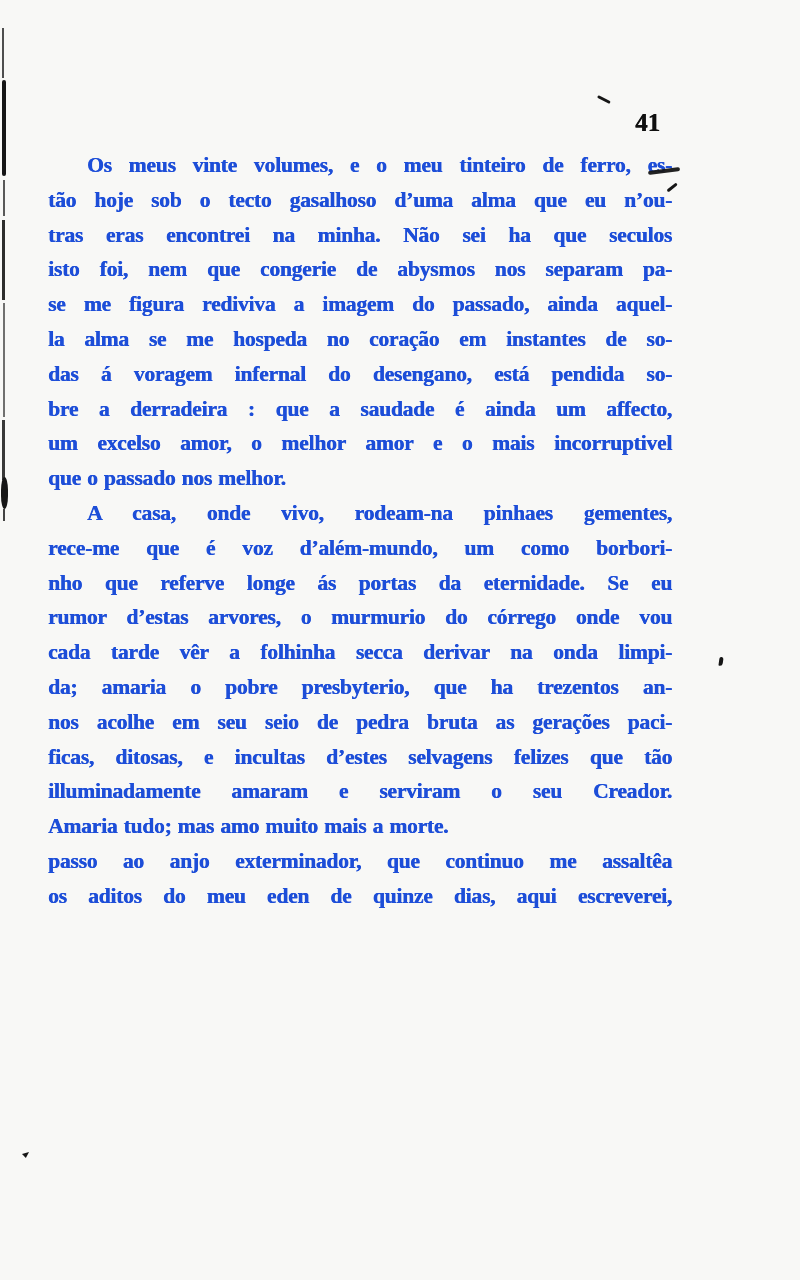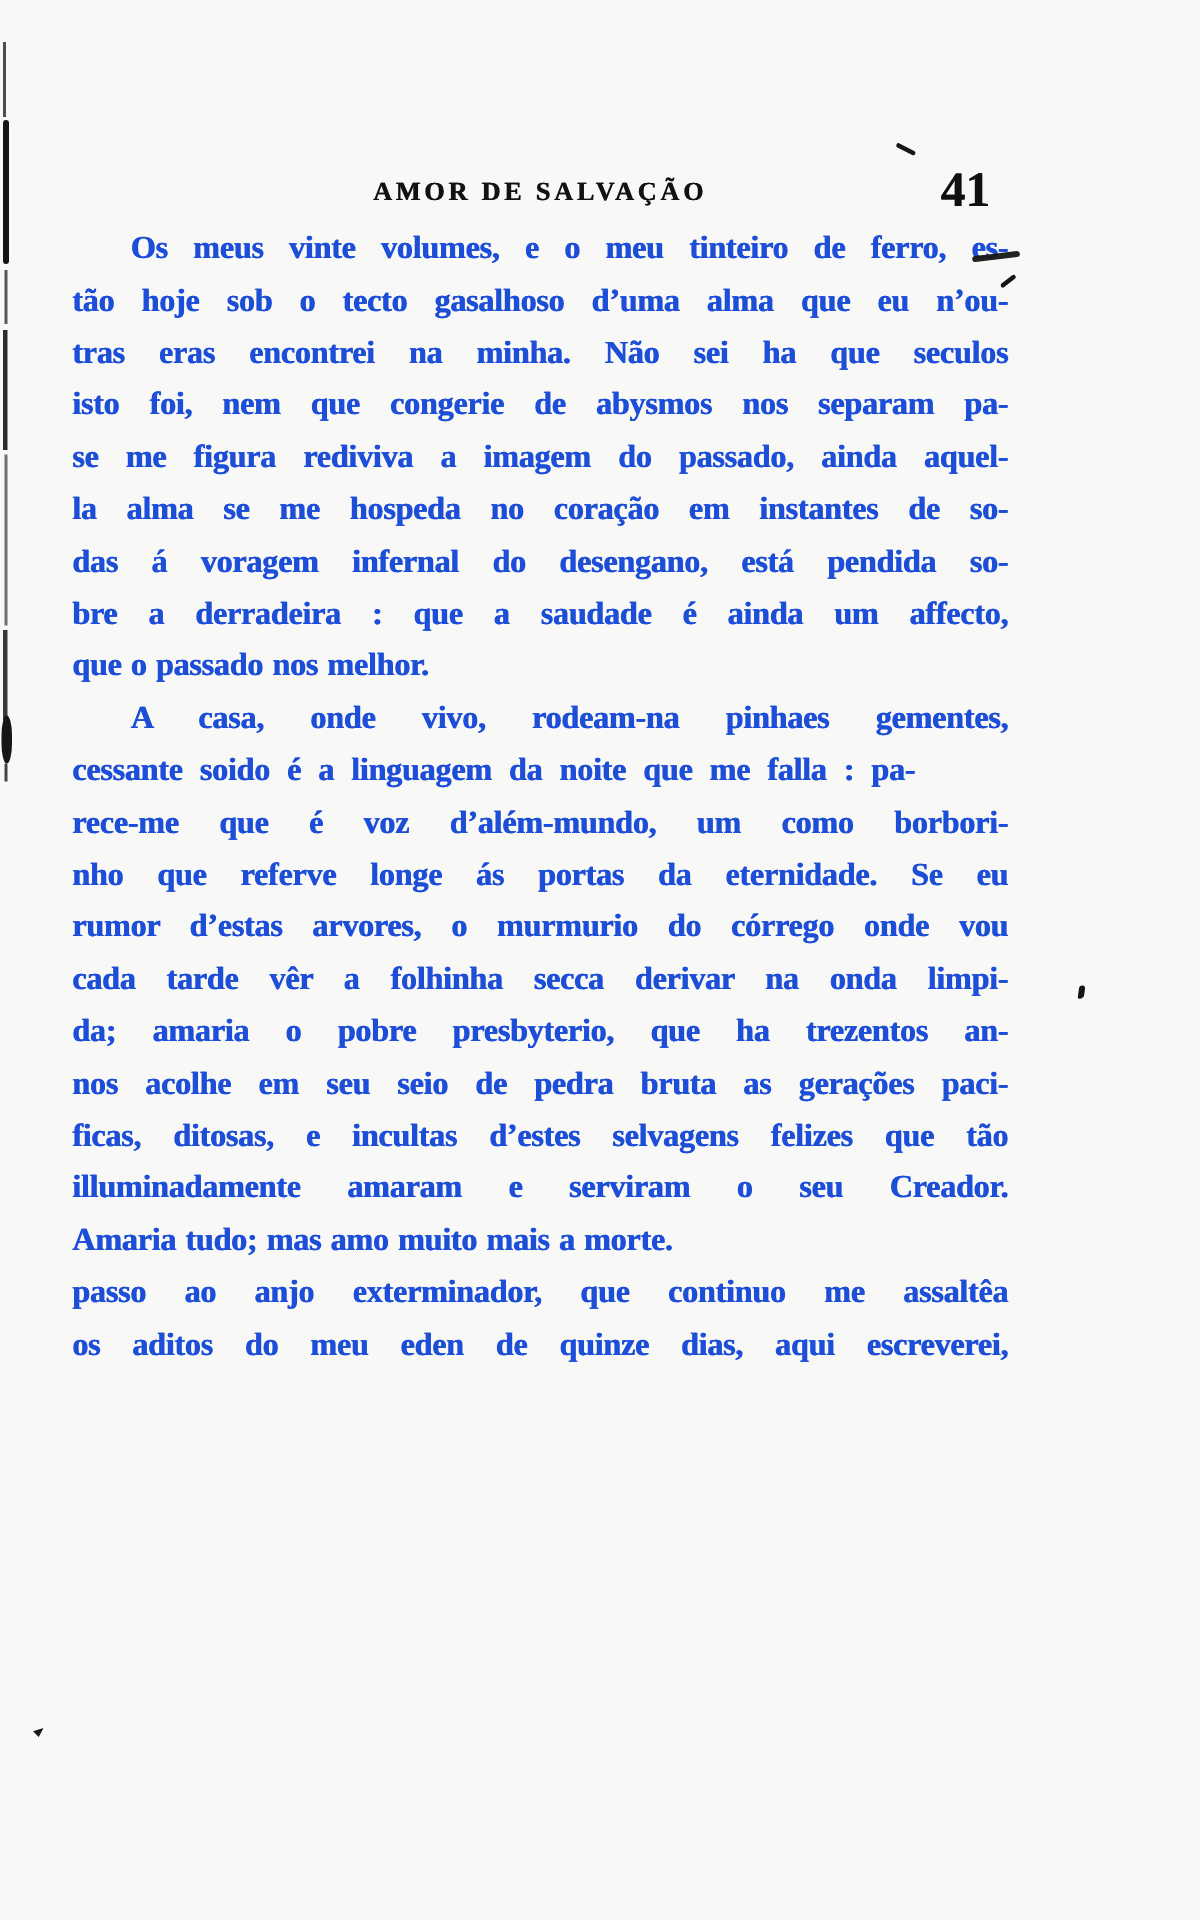--- a/index.html
+++ b/index.html
@@ -19,21 +19,21 @@
   }
   .running-title{
     position:absolute;left:0;right:0;top:4px;
     text-align:center;
     font-size:17.5px;font-weight:700;letter-spacing:2.5px;
     color:#121212;
     text-shadow:0.4px 0 0 currentColor;
   }
   .page-number{
     position:absolute;right:12px;top:-4px;
-    font-size:33px;font-weight:700;
+    font-size:25px;font-weight:700;
     text-shadow:0.4px 0 0 currentColor;
   }
 
   
   .text-block{
     position:absolute;left:48px;top:148px;width:624px;
     font-size:21.5px;font-weight:700;letter-spacing:-0.2px;
     word-spacing:1px;
     color:#1d4ed8;
     text-shadow:0.45px 0 0 currentColor;
@@ -78,36 +78,35 @@
     left:22px;top:1152px;width:7px;height:6px;
     clip-path:polygon(0 35%,100% 0,55% 100%);
   }
 </style>
 </head>
 <body>
 
 <div class="page">
 
   <div class="header-row">
-    <div class="running-title">AMOR DE SALVAÇÃO</div>
     <div class="page-number">41</div>
   </div>
 
   <div class="text-block">
       <div class="line indent">Os meus vinte volumes, e o meu tinteiro de ferro, es-</div>
       <div class="line">tão hoje sob o tecto gasalhoso d’uma alma que eu n’ou-</div>
       <div class="line">tras eras encontrei na minha. Não sei ha que seculos</div>
       <div class="line">isto foi, nem que congerie de abysmos nos separam pa-</div>
       <div class="line">se me figura rediviva a imagem do passado, ainda aquel-</div>
       <div class="line">la alma se me hospeda no coração em instantes de so-</div>
       <div class="line">das á voragem infernal do desengano, está pendida so-</div>
       <div class="line">bre a derradeira : que a saudade é ainda um affecto,</div>
+      <div class="line">um excelso amor, o melhor amor e o mais incorruptivel</div>
       <div class="line end">que o passado nos melhor.</div>
       <div class="line indent">A casa, onde vivo, rodeam-na pinhaes gementes,</div>
-      <div class="line short">cessante soido é a linguagem da noite que me falla : pa-</div>
       <div class="line">rece-me que é voz d’além-mundo, um como borbori-</div>
       <div class="line">nho que referve longe ás portas da eternidade. Se eu</div>
       <div class="line">rumor d’estas arvores, o murmurio do córrego onde vou</div>
       <div class="line">cada tarde vêr a folhinha secca derivar na onda limpi-</div>
       <div class="line">da; amaria o pobre presbyterio, que ha trezentos an-</div>
       <div class="line">nos acolhe em seu seio de pedra bruta as gerações paci-</div>
       <div class="line">ficas, ditosas, e incultas d’estes selvagens felizes que tão</div>
       <div class="line">illuminadamente amaram e serviram o seu Creador.</div>
       <div class="line end">Amaria tudo; mas amo muito mais a morte.</div>
       <div class="line">passo ao anjo exterminador, que continuo me assaltêa</div>

